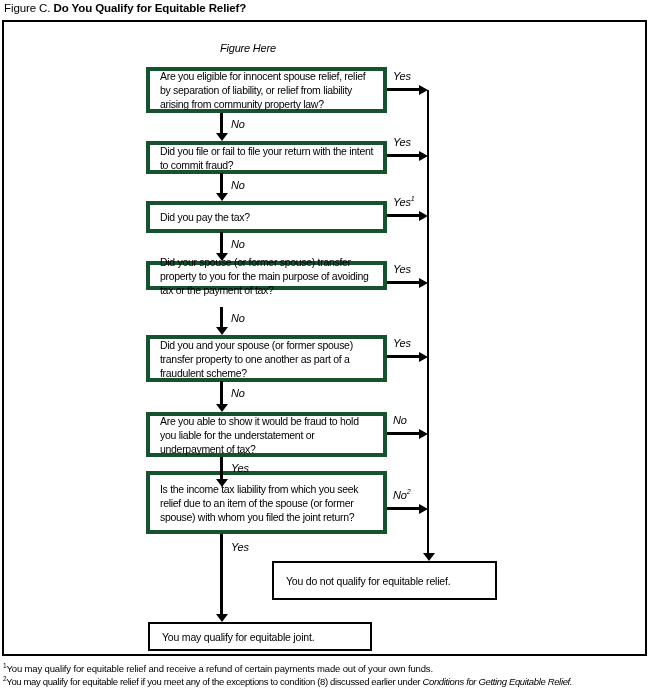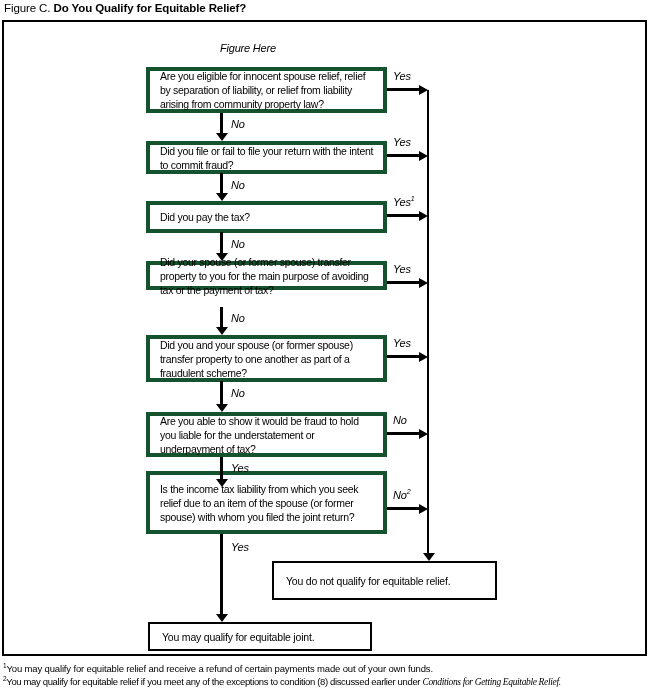--- a/index.html
+++ b/index.html
@@ -24,21 +24,21 @@
   .vline{position:absolute;width:3px;background:#000;}
   .thinline{position:absolute;width:2px;background:#000;}
   .hline{position:absolute;height:3px;background:#000;}
   .arr-down{position:absolute;width:0;height:0;border-left:6px solid transparent;border-right:6px solid transparent;border-top:8px solid #000;}
   .arr-right{position:absolute;width:0;height:0;border-top:5px solid transparent;border-bottom:5px solid transparent;border-left:9px solid #000;}
   .lbl{position:absolute;font-size:11px;font-style:italic;letter-spacing:-0.2px;white-space:nowrap;}
   .lbl sup{font-size:7px;vertical-align:super;line-height:0;}
   .footnote{position:absolute;left:3px;font-size:9.5px;letter-spacing:-0.15px;white-space:nowrap;}
   .footnote.tight{letter-spacing:-0.35px;}
   .footnote sup{font-size:6.5px;vertical-align:super;line-height:0;}
-  .footnote .it{font-style:italic;font-family:Liberation Serif, serif;}
+  .footnote .it{font-style:italic;}
 </style>
 </head>
 <body>
 
 <div id="figure">
 
   <div class="title">
     <span>Figure C. </span><span class="bold">Do You Qualify for Equitable Relief?</span>
   </div>
 

